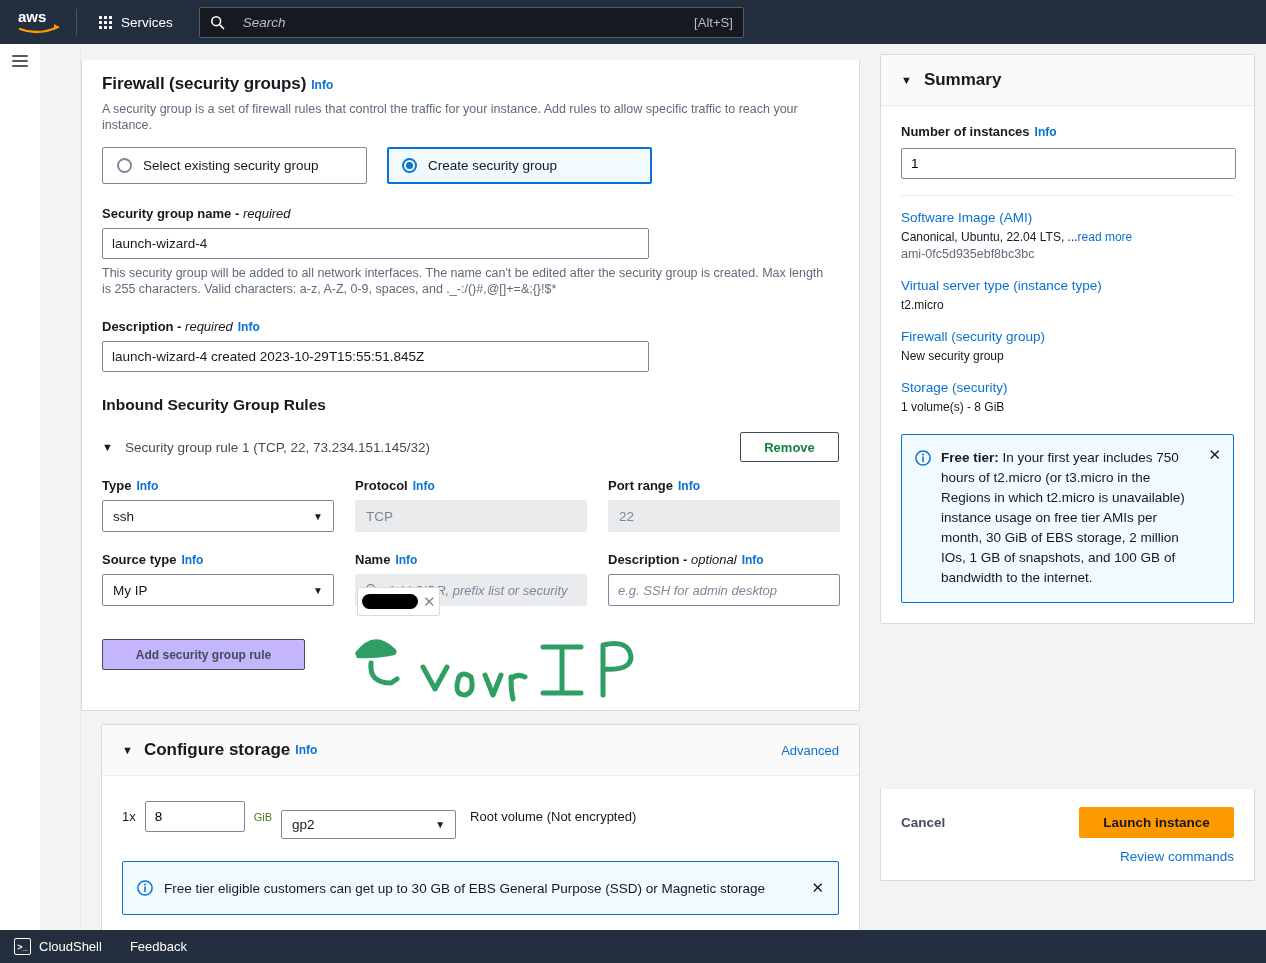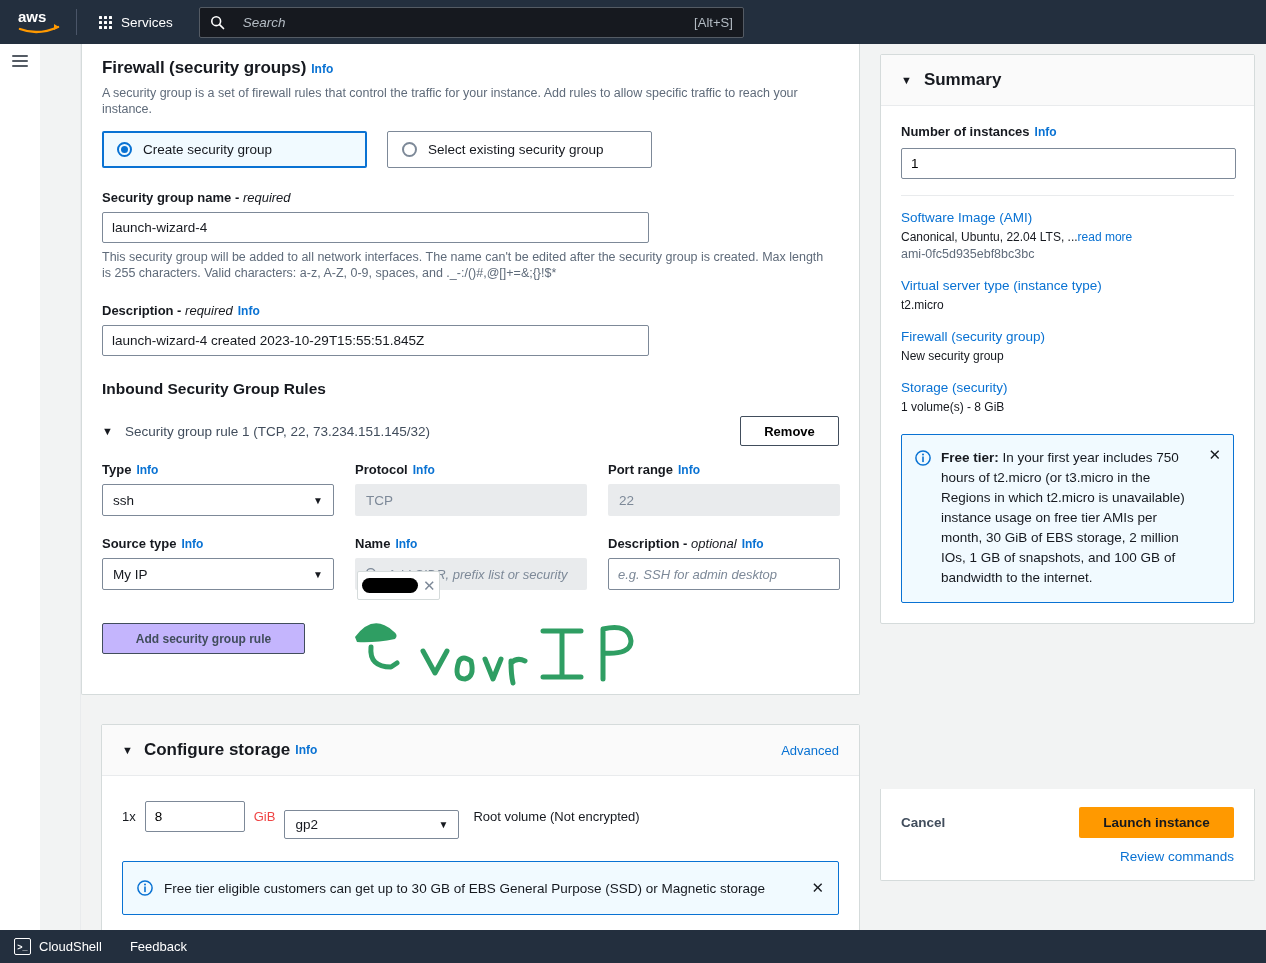--- a/index.html
+++ b/index.html
@@ -45,21 +45,21 @@
     position: absolute; top: 44px; left: 40px; width: 41px; height: 919px;
     background: #f2f3f3; border-right: 1px solid #e9ebed;
   }
 
   
   .main {
     position: absolute; top: 44px; left: 81px; width: 779px; height: 919px;
     background: #f2f3f3; overflow: hidden;
   }
 
-  .fw-card { position: absolute; left: 0px; top: 0px; width: 779px; height: 651px;
+  .fw-card { position: absolute; left: 0px; top: 16px; width: 779px; height: 651px;
              background:#fff; border:1px solid #d5dbdb; border-top:none; border-radius:0 0 2px 2px; }
   .fw-inner { padding: 14px 20px 0 20px; }
 
   h2.sect { font-size: 17px; color: #16191f; font-weight: bold; display: inline; letter-spacing: -.1px; }
   .info-link { color: #0972d3; font-size: 12px; font-weight: bold; text-decoration: none; cursor: pointer; margin-left: 5px; }
   .desc { color: #5f6b7a; font-size: 12.5px; line-height: 16px; margin-top: 7px; max-width: 700px; }
 
   .radio-row { display: flex; gap: 20px; margin-top: 14px; }
   .radio-tile {
     width: 265px; height: 37px; border: 1px solid #7d8998; border-radius: 2px;
@@ -80,21 +80,21 @@
   }
   .helper { color: #5f6b7a; font-size: 12.5px; line-height: 16px; margin-top: 6px; max-width: 730px; }
 
   h3.sub { font-size: 15.5px; color: #16191f; font-weight: bold; margin-top: 24px; }
 
   .rulehdr { display: flex; align-items: center; margin-top: 18px; }
   .caret { color: #16191f; font-size: 11px; margin-right: 12px; cursor: pointer; }
   .ruletitle { font-size: 13.5px; color: #414d5c; }
   .btn-remove {
     margin-left: auto; width: 99px; height: 30px; background: #fff; border: 1px solid #414d5c;
-    border-radius: 2px; color: #000000; font-size: 13px; font-weight: bold; cursor: pointer;
+    border-radius: 2px; color: #15803d; font-size: 13px; font-weight: bold; cursor: pointer;
     font-family: "Liberation Sans", sans-serif;
   }
 
   .grid3 { display: flex; gap: 21px; margin-top: 16px; }
   .col { width: 232px; }
   .col.mid { width: 232px; }
   .sublabel { font-size: 13px; color: #16191f; font-weight: bold; display:block; }
   .sublabel em { font-style: italic; font-weight: normal; }
 
   .sel-box {
@@ -141,21 +141,21 @@
     display: flex; align-items: center; padding: 0 20px;
   }
   .st-head .caret { margin-right: 11px; }
   .st-title { font-size: 17px; font-weight: bold; color: #16191f; }
   .adv-link { margin-left: auto; color: #0972d3; font-size: 13px; cursor: pointer; }
   .st-body { padding: 18px 20px 16px 20px; }
   .volrow { display: flex; align-items: center; gap: 9px; }
   .xmul { font-size: 13px; color: #16191f; }
   .numinput { width: 100px; height: 31px; border: 1px solid #7d8998; border-radius: 2px;
               padding: 0 9px; font-size: 13.5px; outline: none; font-family:"Liberation Sans",sans-serif; }
-  .gib { font-size: 13px; color: #ef4444; }
+  .gib { font-size: 11px; color: #4d7c0f; }
   .sel-box.vol { width: 175px; margin-top: 16px; height: 29px; }
   .rootvol { font-size: 13px; color: #16191f; margin-left: 5px; }
 
   .alert {
     margin-top: 22px; border: 1px solid #0972d3; background: #f1faff; border-radius: 2px;
     display: flex; align-items: center; padding: 12px 14px; gap: 11px; height: 54px;
   }
   .alert-txt { font-size: 13.5px; color: #16191f; flex: 1; }
   .alert-x { color: #16191f; font-size: 15px; cursor: pointer; }
 
@@ -267,27 +267,27 @@
   <div class="main">
 
     <div class="fw-card">
       <div class="fw-inner">
         <div>
           <h2 class="sect">Firewall (security groups)</h2><a class="info-link">Info</a>
         </div>
         <div class="desc">A security group is a set of firewall rules that control the traffic for your instance. Add rules to allow specific traffic to reach your instance.</div>
 
         <div class="radio-row">
+          <div class="radio-tile">
+            <span class="rad"></span>
+            <span>Select existing security group</span>
+          </div>
           <div class="radio-tile sel">
             <span class="rad on"></span>
             <span>Create security group</span>
-          </div>
-          <div class="radio-tile">
-            <span class="rad"></span>
-            <span>Select existing security group</span>
           </div>
         </div>
 
         <label class="flabel"><span>Security group name - </span><em>required</em></label>
         <input class="tinput" value="launch-wizard-4" style="">
         <div class="helper">This security group will be added to all network interfaces. The name can't be edited after the security group is created. Max length is 255 characters. Valid characters: a-z, A-Z, 0-9, spaces, and ._-:/()#,@[]+=&amp;;{}!$*</div>
 
         <label class="flabel"><span>Description - </span><em>required</em><a class="info-link">Info</a></label>
         <input class="tinput" value="launch-wizard-4 created 2023-10-29T15:55:51.845Z" style="">
 

